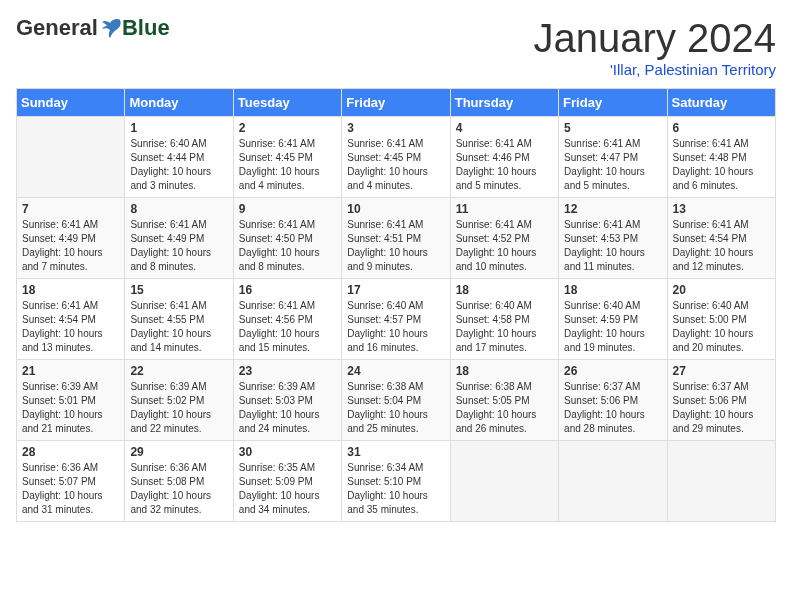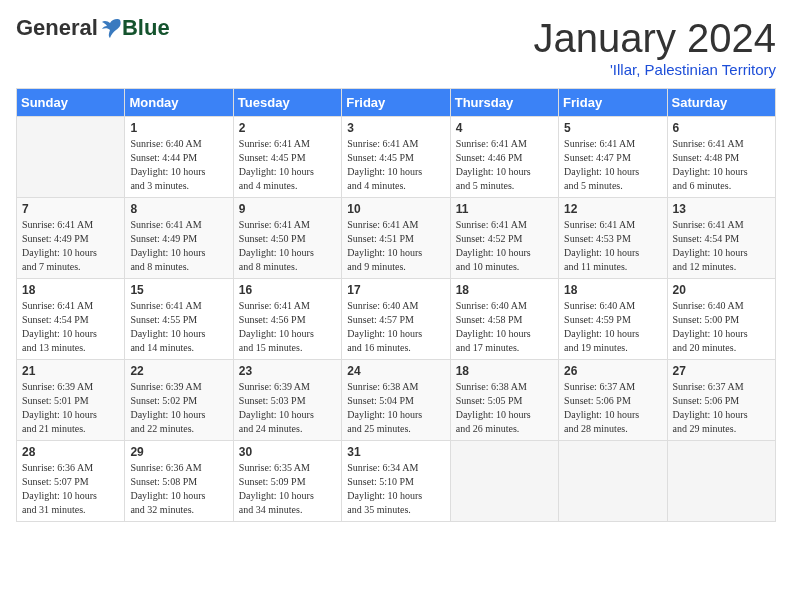--- a/index.html
+++ b/index.html
@@ -76,21 +76,20 @@
     .day-number {
       font-size: 12px;
       font-weight: bold;
       display: block;
       margin-bottom: 2px;
     }
     .day-info {
       font-size: 10px;
       color: #333;
       line-height: 1.4;
-      font-family: Liberation Serif, serif;
     }
     .empty-cell {
       background: #f5f5f5 !important;
     }
   </style>
 </head>
 <body>
 
 <div class="header">
   <div class="logo">

